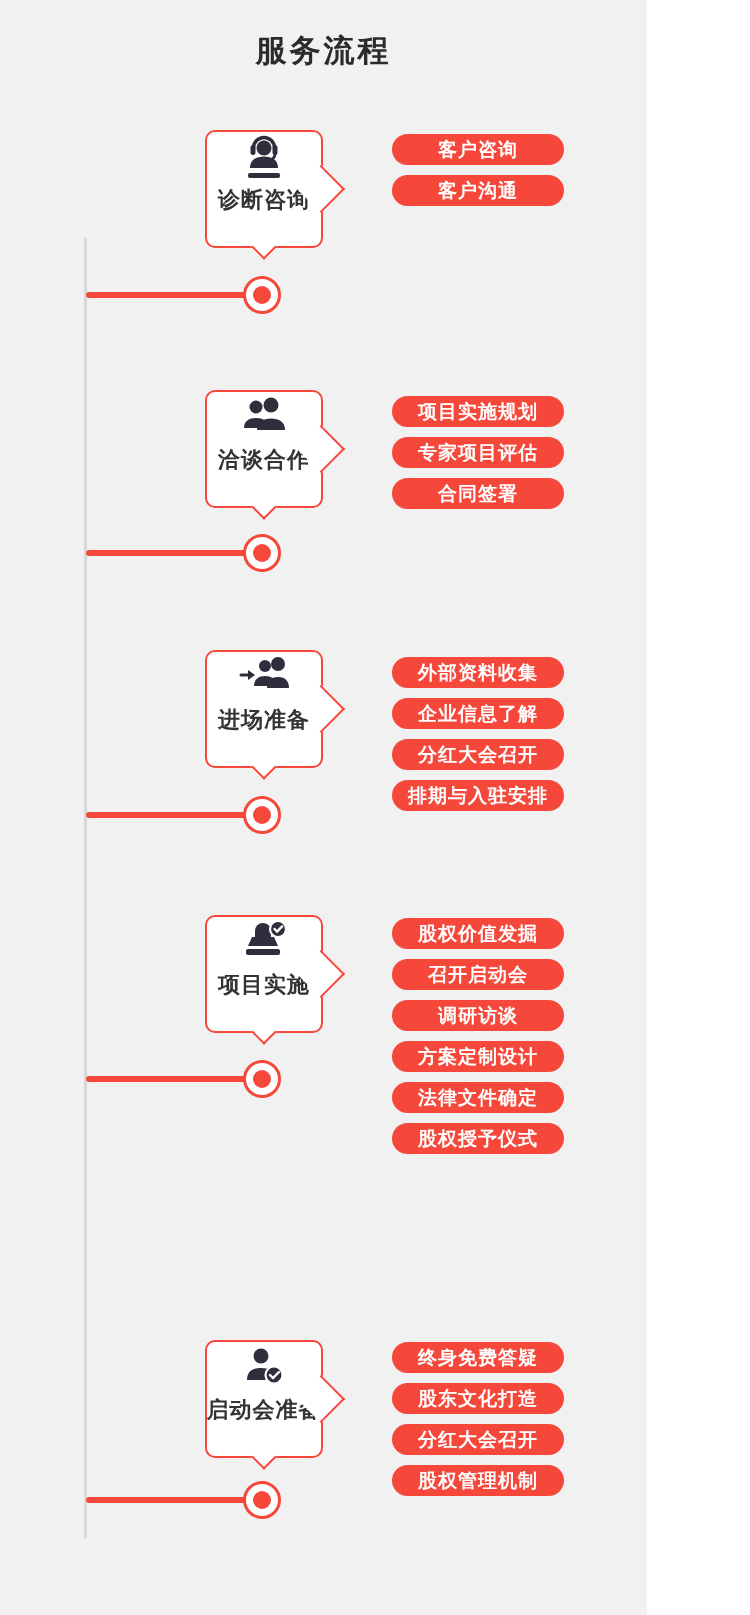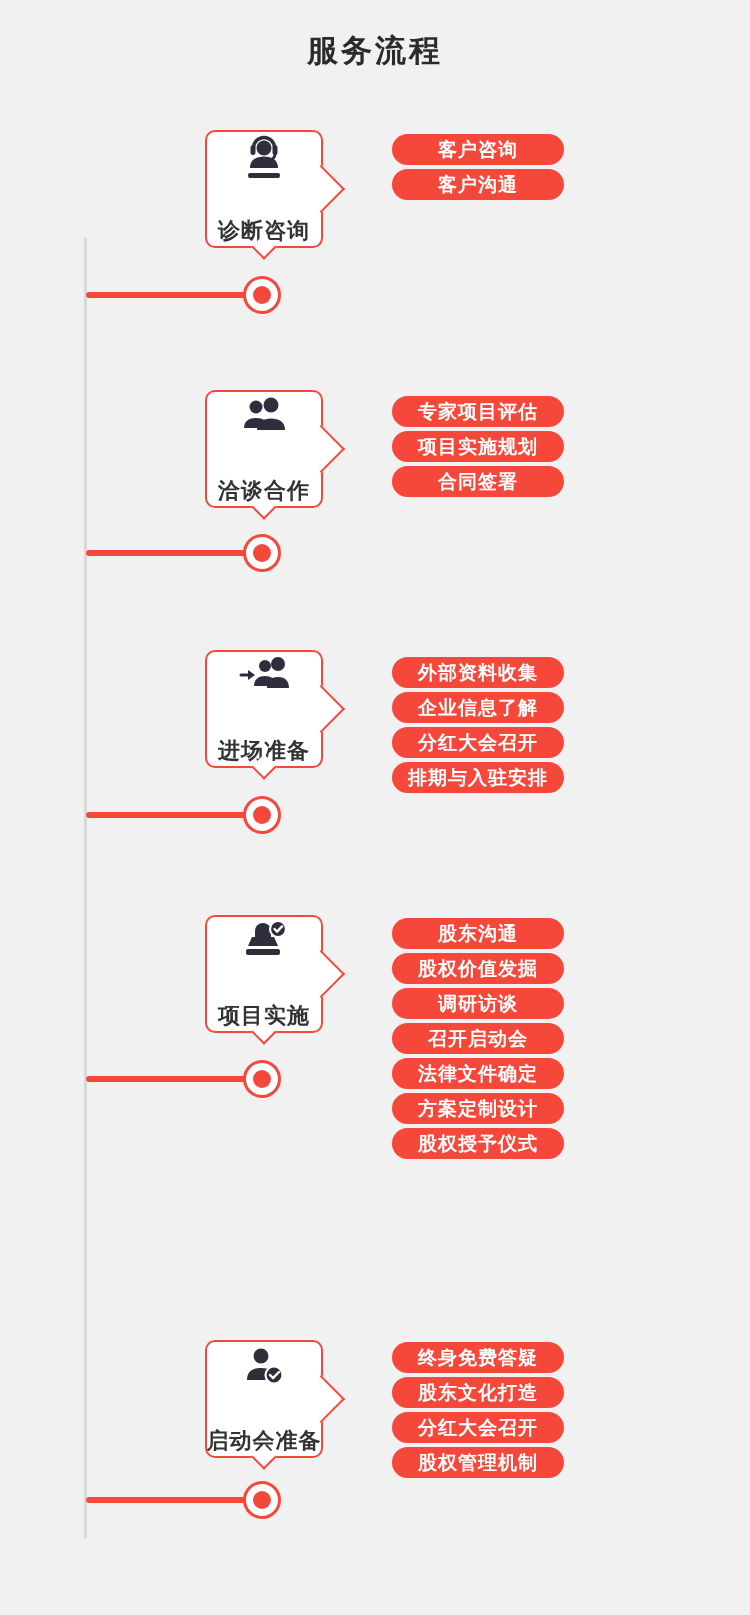--- a/index.html
+++ b/index.html
@@ -3,37 +3,37 @@
 <meta charset="utf-8">
 <style>
   :root{
     --accent:#f5483b;
     --icon:#2e2e3c;
     --line_gray:#d9d9d9;
     --bg:#f1f1f2;
   }
   *{margin:0;padding:0;box-sizing:border-box;}
   body{font-family:"Liberation Sans",sans-serif;background:#fff;}
-  .canvas{position:relative;width:750px;height:1615px;background:var(--bg);overflow:hidden;}
+  .canvas{position:relative;width:647px;height:1615px;background:var(--bg);overflow:hidden;}
   .title{position:absolute;top:30px;left:0;width:100%;text-align:center;
          font-size:31px;font-weight:bold;color:#2b2b2b;letter-spacing:3px;}
   .vline{position:absolute;left:84px;top:238px;width:3px;height:1300px;background:var(--line_gray);}
   .hline{position:absolute;left:86px;width:178px;height:6px;background:var(--accent);border-radius:3px;}
   .dot{position:absolute;width:38px;height:38px;border:3px solid var(--accent);border-radius:50%;
        background:#fff;display:flex;align-items:center;justify-content:center;}
   .dot i{width:18px;height:18px;border-radius:50%;background:var(--accent);display:block;}
   .card{position:absolute;left:205px;width:118px;height:118px;background:#fff;
         border:2px solid var(--accent);border-radius:10px;
-        display:flex;flex-direction:column;align-items:center;justify-content:space-between;gap:5px;}
+        display:flex;flex-direction:column;align-items:center;justify-content:flex-start;gap:5px;}
   .card-label{font-size:22px;font-weight:bold;color:#333;letter-spacing:1px;white-space:nowrap;}
   .arrow{position:absolute;right:-17px;top:50%;width:34px;height:34px;margin-top:-17px;background:#fff;
          border-top:2px solid var(--accent);border-right:2px solid var(--accent);transform:rotate(45deg);}
   .notch{position:absolute;bottom:-10px;left:50%;width:18px;height:18px;margin-left:-9px;background:#fff;
          border-bottom:2px solid var(--accent);border-right:2px solid var(--accent);transform:rotate(45deg);}
-  .pills{position:absolute;left:392px;display:flex;flex-direction:column;gap:4px;font-family:Liberation Mono, monospace;}
+  .pills{position:absolute;left:392px;display:flex;flex-direction:column;gap:10px;font-family:Liberation Mono, monospace;}
   .pill{width:172px;height:31px;background:var(--accent);color:#fff;border-radius:16px;
         display:flex;align-items:center;justify-content:center;
         font-size:19px;font-weight:bold;letter-spacing:1px;white-space:nowrap;}
   .icon svg{display:block;}
 </style>
 </head>
 <body>
 
 <div class="canvas">
 
@@ -80,22 +80,22 @@
           <path d="M5 36c0-7 5-10 12-10s12 3 12 10z" fill="var(--icon)"></path>
           <circle cx="32" cy="13" r="7.5" fill="var(--icon)"></circle>
           <path d="M18 38c0-8 6-11.5 14-11.5S46 30 46 38z" fill="var(--icon)"></path>
         </svg>
       </span>
       <span class="card-label">洽谈合作</span>
       <span class="arrow"></span>
       <span class="notch"></span>
     </div>
     <div class="pills" style="top:396px">
+      <div class="pill">项目实施规划</div>
       <div class="pill">专家项目评估</div>
-      <div class="pill">项目实施规划</div>
       <div class="pill">合同签署</div>
     </div>
   </section>
 
   <section>
     <div class="hline" style="top:812px"></div>
     <div class="dot" style="left:243px;top:796px">
         <i></i>
       </div>
     <div class="card" style="top:650px">
@@ -134,26 +134,25 @@
           <rect x="8" y="32" width="34" height="6" rx="2" fill="var(--icon)"></rect>
           <circle cx="40" cy="12" r="8" fill="var(--icon)" stroke="#fff" stroke-width="2.2"></circle>
           <path d="M36.5 12l2.6 2.6 5-5.2" fill="none" stroke="#fff" stroke-width="2.4" stroke-linecap="round"></path>
         </svg>
       </span>
       <span class="card-label">项目实施</span>
       <span class="arrow"></span>
       <span class="notch"></span>
     </div>
     <div class="pills" style="top:918px">
-      <div class="pill">股东沟通</div>
       <div class="pill">股权价值发掘</div>
+      <div class="pill">召开启动会</div>
       <div class="pill">调研访谈</div>
-      <div class="pill">召开启动会</div>
+      <div class="pill">方案定制设计</div>
       <div class="pill">法律文件确定</div>
-      <div class="pill">方案定制设计</div>
       <div class="pill">股权授予仪式</div>
     </div>
   </section>
 
   <section>
     <div class="hline" style="top:1497px"></div>
     <div class="dot" style="left:243px;top:1481px">
         <i></i>
       </div>
     <div class="card" style="top:1340px">

